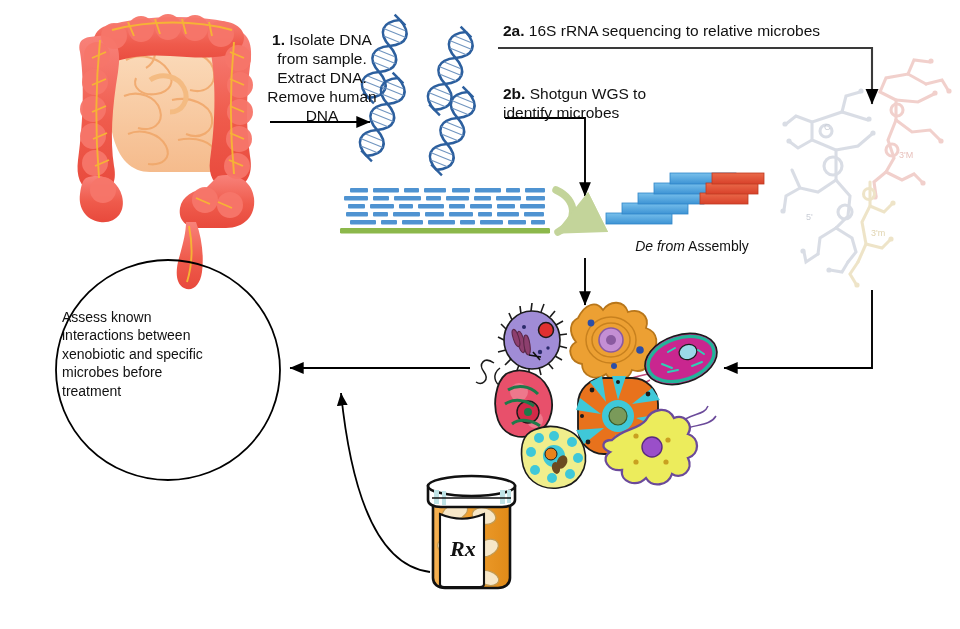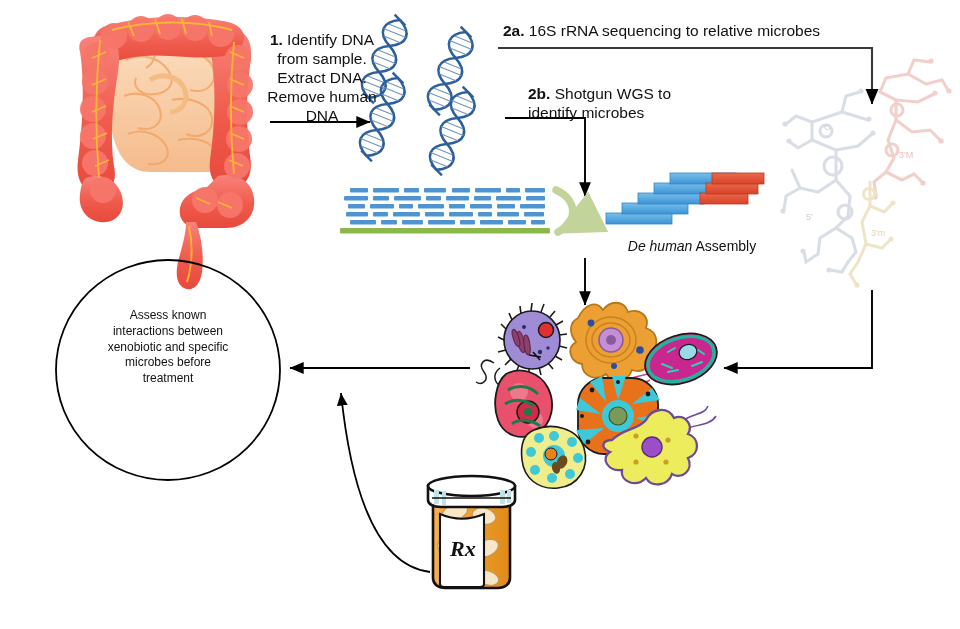--- a/index.html
+++ b/index.html
@@ -47,21 +47,20 @@
     left: 503px; top: 22px;
     font-size: 15.5px;
     white-space: nowrap;
   }
   
   #step2b-text {
     left: 503px; top: 66px;
     width: 170px;
     font-size: 15.5px;
     text-align: left;
-    margin-left: 25px;
   }
 
   
   #ref-caption {
     left: 398px; top: 238px;
     width: 130px;
     font-size: 14px;
     text-align: center;
   }
   #denovo-caption {
@@ -70,22 +69,21 @@
     font-size: 14px;
     text-align: center;
     white-space: nowrap;
   }
   #denovo-caption i { font-style: italic; }
 
   
   #circle-text {
     left: 62px; top: 308px;
     width: 212px;
-    font-size: 12px;
-    text-align: center;
+    font-size: 14px;
     line-height: 1.32;
   }
 
   
   #step3-text {
     left: 528px; top: 495px;
     width: 160px;
     font-size: 15.5px;
     text-align: center;
   }
@@ -627,39 +625,39 @@
         <rect x="434" y="490" width="5" height="14"></rect>
         <rect x="442" y="491" width="4" height="14"></rect>
         <rect x="500" y="490" width="5" height="14"></rect>
         <rect x="507" y="490" width="4" height="13"></rect>
       </g>
       <path d="M432,498 L511,498" stroke="#111" stroke-width="1.6" fill="none"></path>
     </g>
   </svg>
 
   <div class="txt" id="step1-text">
-    <b>1.</b><span> Identify DNA
+    <b>1.</b><span> Isolate DNA
 from sample.
 Extract DNA.
 Remove human
 DNA</span>
   </div>
 
   <div class="txt" id="step2a-text">
     <b>2a.</b><span> 16S rRNA sequencing to relative microbes</span>
   </div>
 
   <div class="txt" id="step2b-text">
     <b>2b.</b><span> Shotgun WGS to
   identify microbes</span>
   </div>
 
 
   <div class="txt" id="denovo-caption">
-    <i>De human</i><span> Assembly</span>
+    <i>De from</i><span> Assembly</span>
   </div>
 
   <div class="txt" id="circle-text">Assess known
 interactions between
 xenobiotic and specific
 microbes before
 treatment</div>
 
 
 </div>

